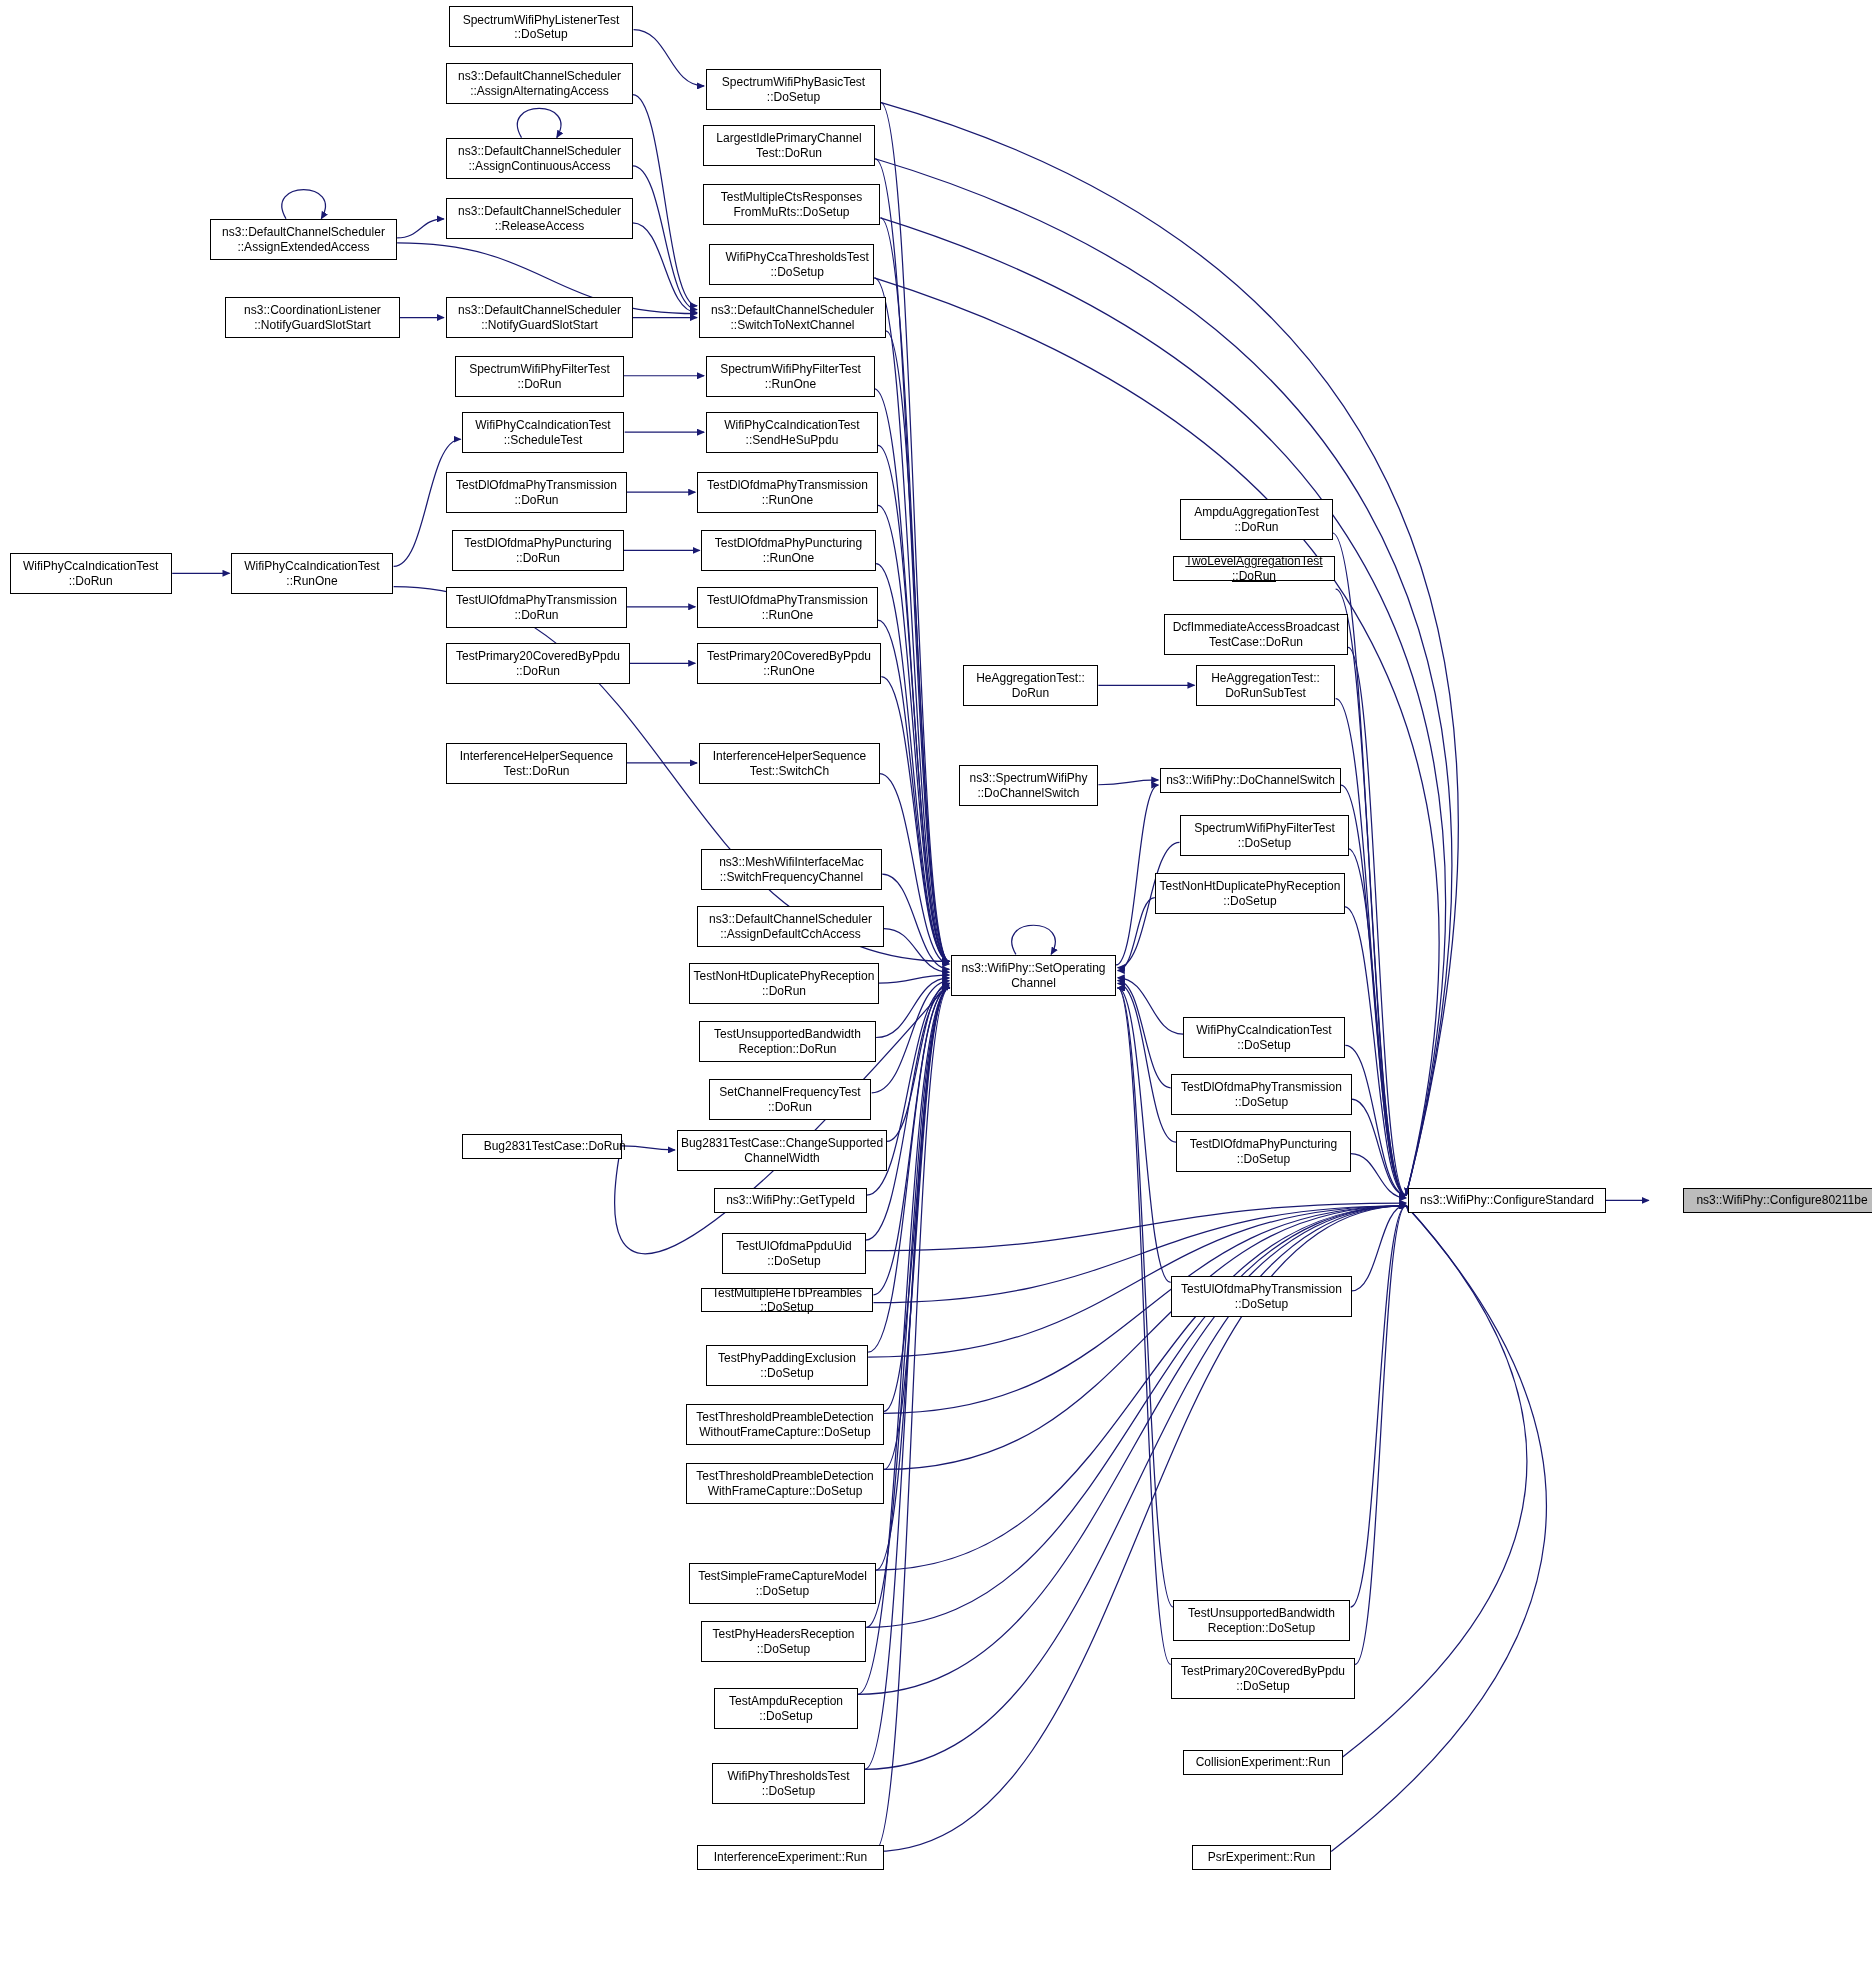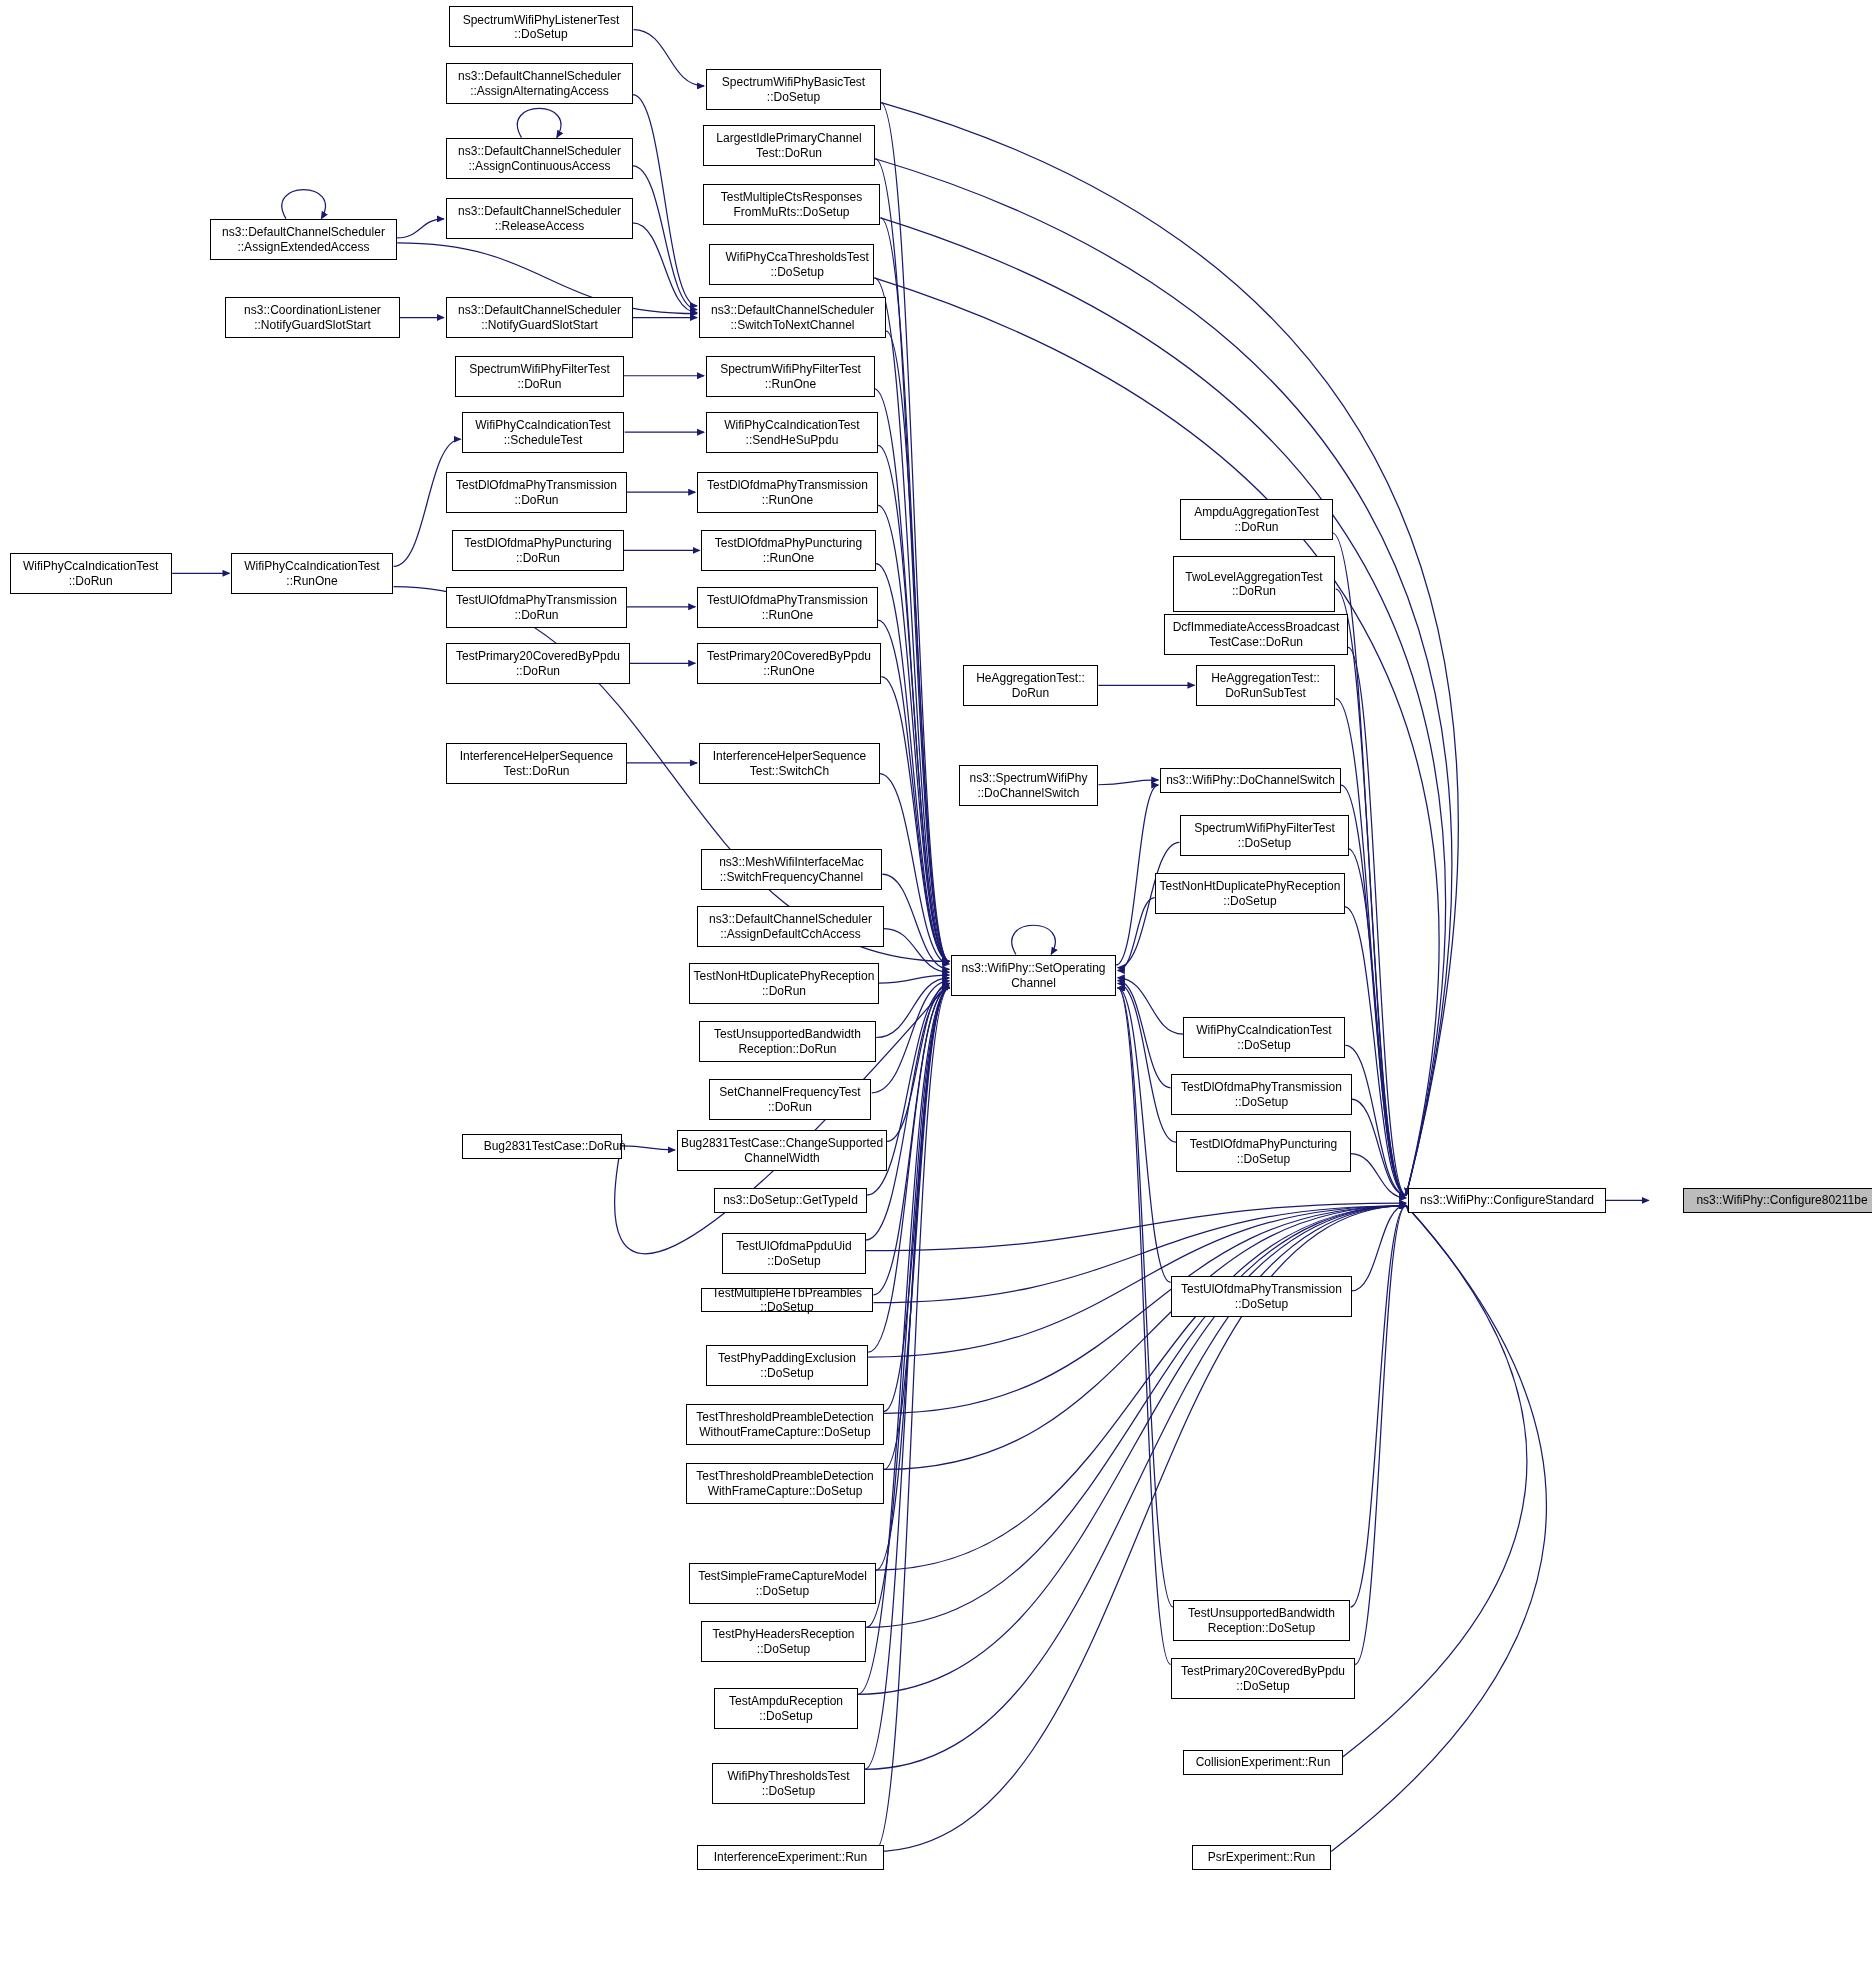--- a/index.html
+++ b/index.html
@@ -197,21 +197,21 @@
 ::AssignDefaultCchAccess</div>
     <div class="node" style="left: 689px; top: 963px; width: 190px; height: 41px;">TestNonHtDuplicatePhyReception
 ::DoRun</div>
     <div class="node" style="left: 699px; top: 1021px; width: 177px; height: 41px;">TestUnsupportedBandwidth
 Reception::DoRun</div>
     <div class="node" style="left: 709px; top: 1079px; width: 162px; height: 41px;">SetChannelFrequencyTest
 ::DoRun</div>
     <div class="node" style="left: 462px; top: 1134px; width: 160px; height: 25px; padding-left: 28px;">Bug2831TestCase::DoRun</div>
     <div class="node" style="left: 677px; top: 1130px; width: 210px; height: 41px;">Bug2831TestCase::ChangeSupported
 ChannelWidth</div>
-    <div class="node" style="left: 714px; top: 1188px; width: 153px; height: 25px;">ns3::DoSetup::GetTypeId</div>
+    <div class="node" style="left: 714px; top: 1188px; width: 153px; height: 25px;">ns3::WifiPhy::GetTypeId</div>
     <div class="node" style="left: 722px; top: 1233px; width: 144px; height: 41px;">TestUlOfdmaPpduUid
 ::DoSetup</div>
     <div class="node" style="left: 701px; top: 1288px; width: 172px; height: 24px;">TestMultipleHeTbPreambles
 ::DoSetup</div>
     <div class="node" style="left: 706px; top: 1345px; width: 162px; height: 41px;">TestPhyPaddingExclusion
 ::DoSetup</div>
     <div class="node" style="left: 686px; top: 1404px; width: 198px; height: 41px;">TestThresholdPreambleDetection
 WithoutFrameCapture::DoSetup</div>
     <div class="node" style="left: 686px; top: 1463px; width: 198px; height: 41px;">TestThresholdPreambleDetection
 WithFrameCapture::DoSetup</div>
@@ -225,21 +225,21 @@
 ::DoSetup</div>
     <div class="node" style="left: 697px; top: 1845px; width: 187px; height: 25px;">InterferenceExperiment::Run</div>
     <div class="node" style="left: 963px; top: 665px; width: 135px; height: 41px;">HeAggregationTest::
 DoRun</div>
     <div class="node" style="left: 959px; top: 765px; width: 139px; height: 41px;">ns3::SpectrumWifiPhy
 ::DoChannelSwitch</div>
     <div class="node" style="left: 951px; top: 955px; width: 165px; height: 41px;">ns3::WifiPhy::SetOperating
 Channel</div>
     <div class="node" style="left: 1180px; top: 499px; width: 153px; height: 41px;">AmpduAggregationTest
 ::DoRun</div>
-    <div class="node" style="left: 1173px; top: 556px; width: 162px; height: 56px;">TwoLevelAggregationTest
+    <div class="node" style="left: 1173px; top: 556px; width: 162px; height: 25px; text-decoration: underline;">TwoLevelAggregationTest
 ::DoRun</div>
     <div class="node" style="left: 1164px; top: 614px; width: 184px; height: 41px;">DcfImmediateAccessBroadcast
 TestCase::DoRun</div>
     <div class="node" style="left: 1196px; top: 665px; width: 139px; height: 41px;">HeAggregationTest::
 DoRunSubTest</div>
     <div class="node" style="left: 1160px; top: 768px; width: 181px; height: 25px;">ns3::WifiPhy::DoChannelSwitch</div>
     <div class="node" style="left: 1180px; top: 815px; width: 169px; height: 41px;">SpectrumWifiPhyFilterTest
 ::DoSetup</div>
     <div class="node" style="left: 1155px; top: 873px; width: 190px; height: 41px;">TestNonHtDuplicatePhyReception
 ::DoSetup</div>

